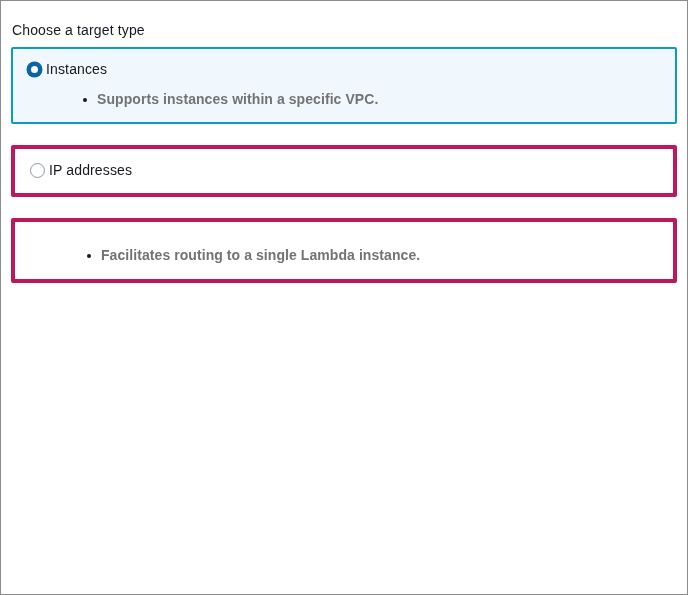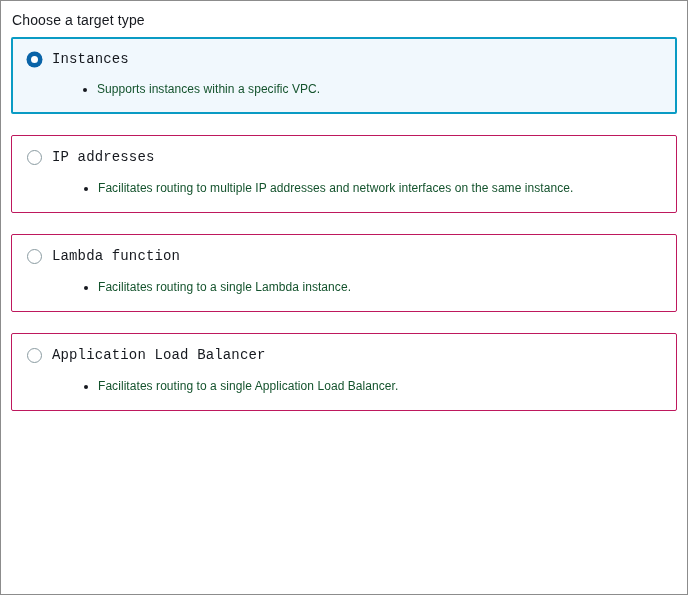--- a/index.html
+++ b/index.html
@@ -22,59 +22,58 @@
     overflow: hidden;
   }
 
   .panel {
     position: absolute;
     left: 0;
     top: 0;
     width: 686px;
     height: 593px;
     box-sizing: border-box;
-    padding: 6px 10px 0 10px;
+    padding: 16px 10px 0 10px;
   }
 
   .legend {
     font-size: 14px;
     line-height: 20px;
     color: #16191f;
     padding: 3px 0 7px 1px;
     letter-spacing: 0.01em;
   }
 
   .cards {
     display: block;
   }
 
   .card {
     position: relative;
     box-sizing: border-box;
-    border: 1px solid #be185d;
+    border: 4px solid #be185d;
     border-radius: 2px;
     background: #ffffff;
     padding: 12px 14px 13px 14px;
     margin-bottom: 21px;
   }
   .card:last-child {
     margin-bottom: 0;
   }
 
   .card.selected {
     border: 2px solid #0a9bc4;
     background: #f1f8fd;
     padding: 11px 13px 12px 13px;
   }
 
   .card-head {
     display: flex;
     align-items: flex-start;
-    gap: 10px;
-    font-family: Liberation Mono, monospace;
+    gap: 4px;
   }
 
   .radio {
     position: relative;
     flex: 0 0 auto;
     width: 15px;
     height: 15px;
     border-radius: 50%;
     box-sizing: border-box;
     border: 1.6px solid #8a9ba1;
@@ -97,28 +96,29 @@
   }
 
   .bullets {
     list-style: none;
     margin: 0;
     padding: 0;
   }
 
   .bullet {
     position: relative;
-    font-size: 12px;
+    font-size: 14px;
     line-height: 21px;
-    color: #14532d;
+    color: #737373;
     padding-left: 24px;
     margin-left: 48px;
     margin-top: 11px;
     letter-spacing: 0.005em;
     max-width: 583px;
+    font-weight: bold;
   }
 
   .bullet::before {
     content: "";
     position: absolute;
     left: 10px;
     top: 9px;
     width: 4px;
     height: 4px;
     border-radius: 50%;
@@ -149,39 +149,25 @@
           <li class="bullet">Supports instances within a specific VPC.</li>
         </ul>
       </div>
 
       <div class="card">
         <div class="card-head">
           <span class="radio"></span>
           <span class="card-title">IP addresses</span>
         </div>
         <ul class="bullets">
-          <li class="bullet">Facilitates routing to multiple IP addresses and network interfaces on the same instance.</li>
         </ul>
       </div>
 
       <div class="card">
-        <div class="card-head">
-          <span class="radio"></span>
-          <span class="card-title">Lambda function</span>
-        </div>
         <ul class="bullets">
           <li class="bullet">Facilitates routing to a single Lambda instance.</li>
         </ul>
       </div>
 
-      <div class="card">
-        <div class="card-head">
-          <span class="radio"></span>
-          <span class="card-title">Application Load Balancer</span>
-        </div>
-        <ul class="bullets">
-          <li class="bullet">Facilitates routing to a single Application Load Balancer.</li>
-        </ul>
-      </div>
 
     </div>
   </div>
 </div>
 
 </body></html>

